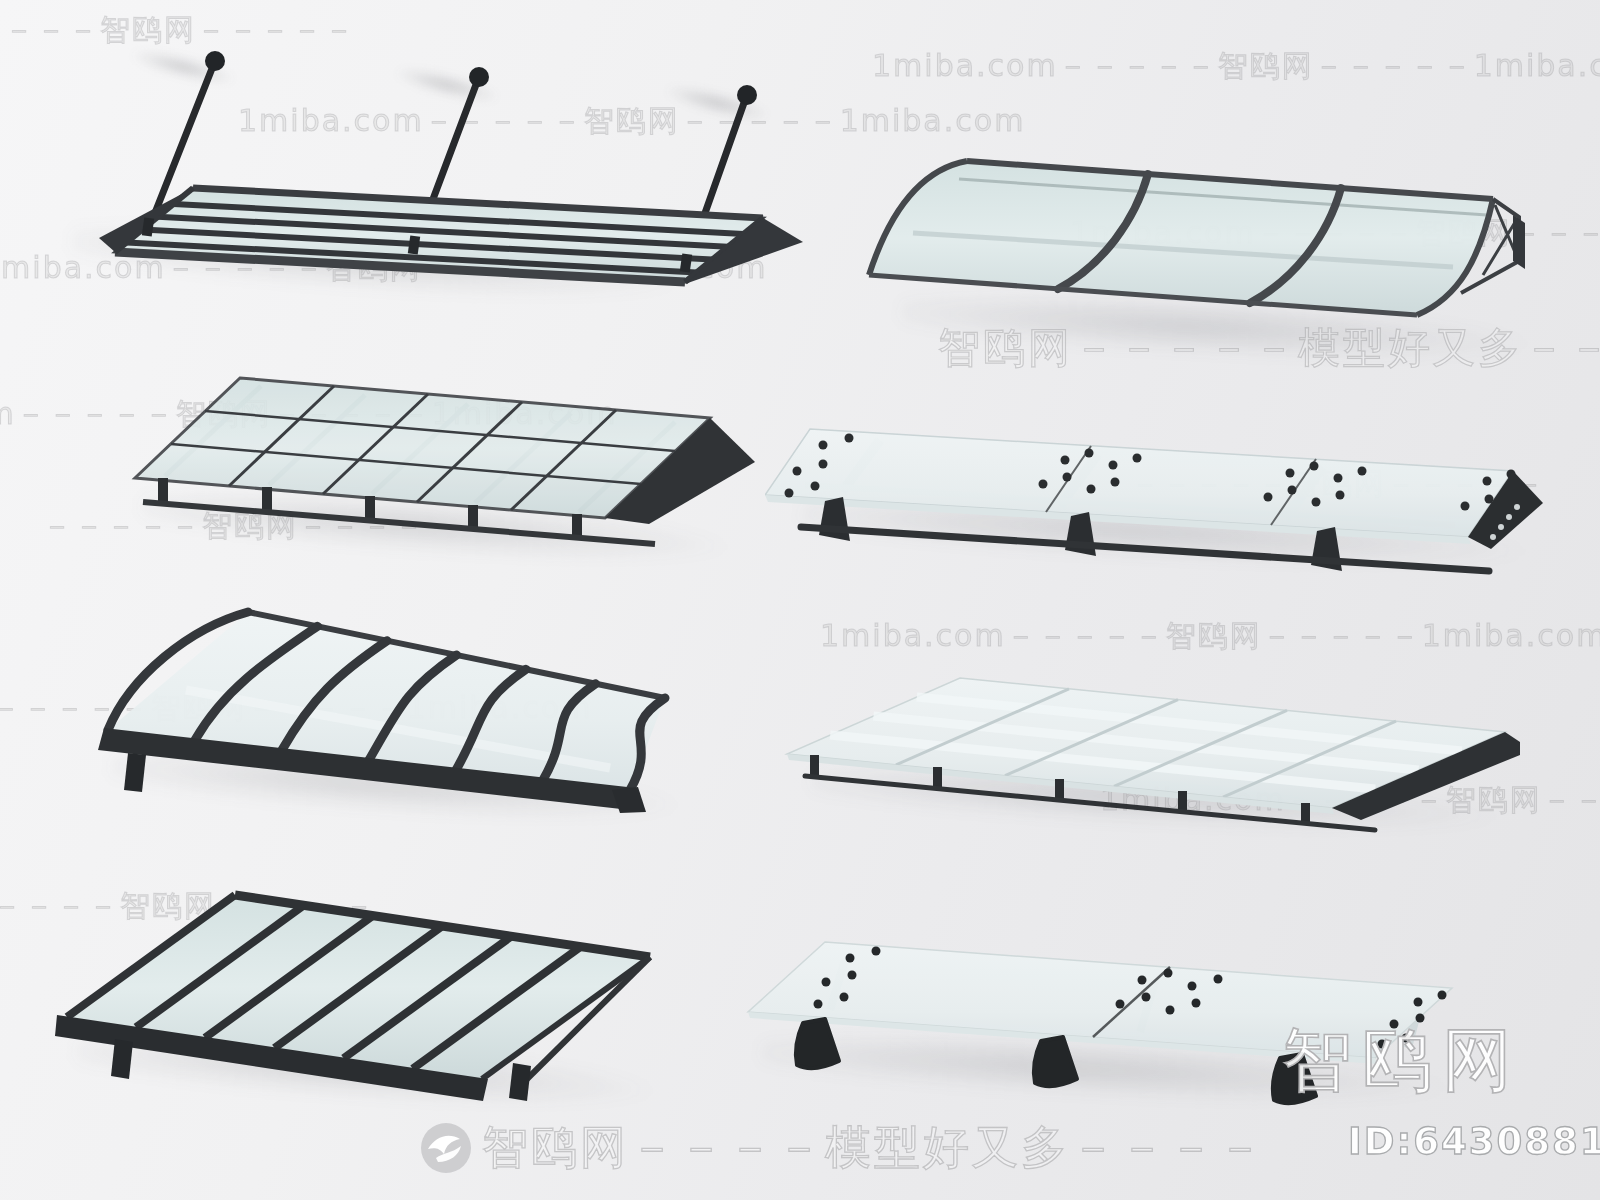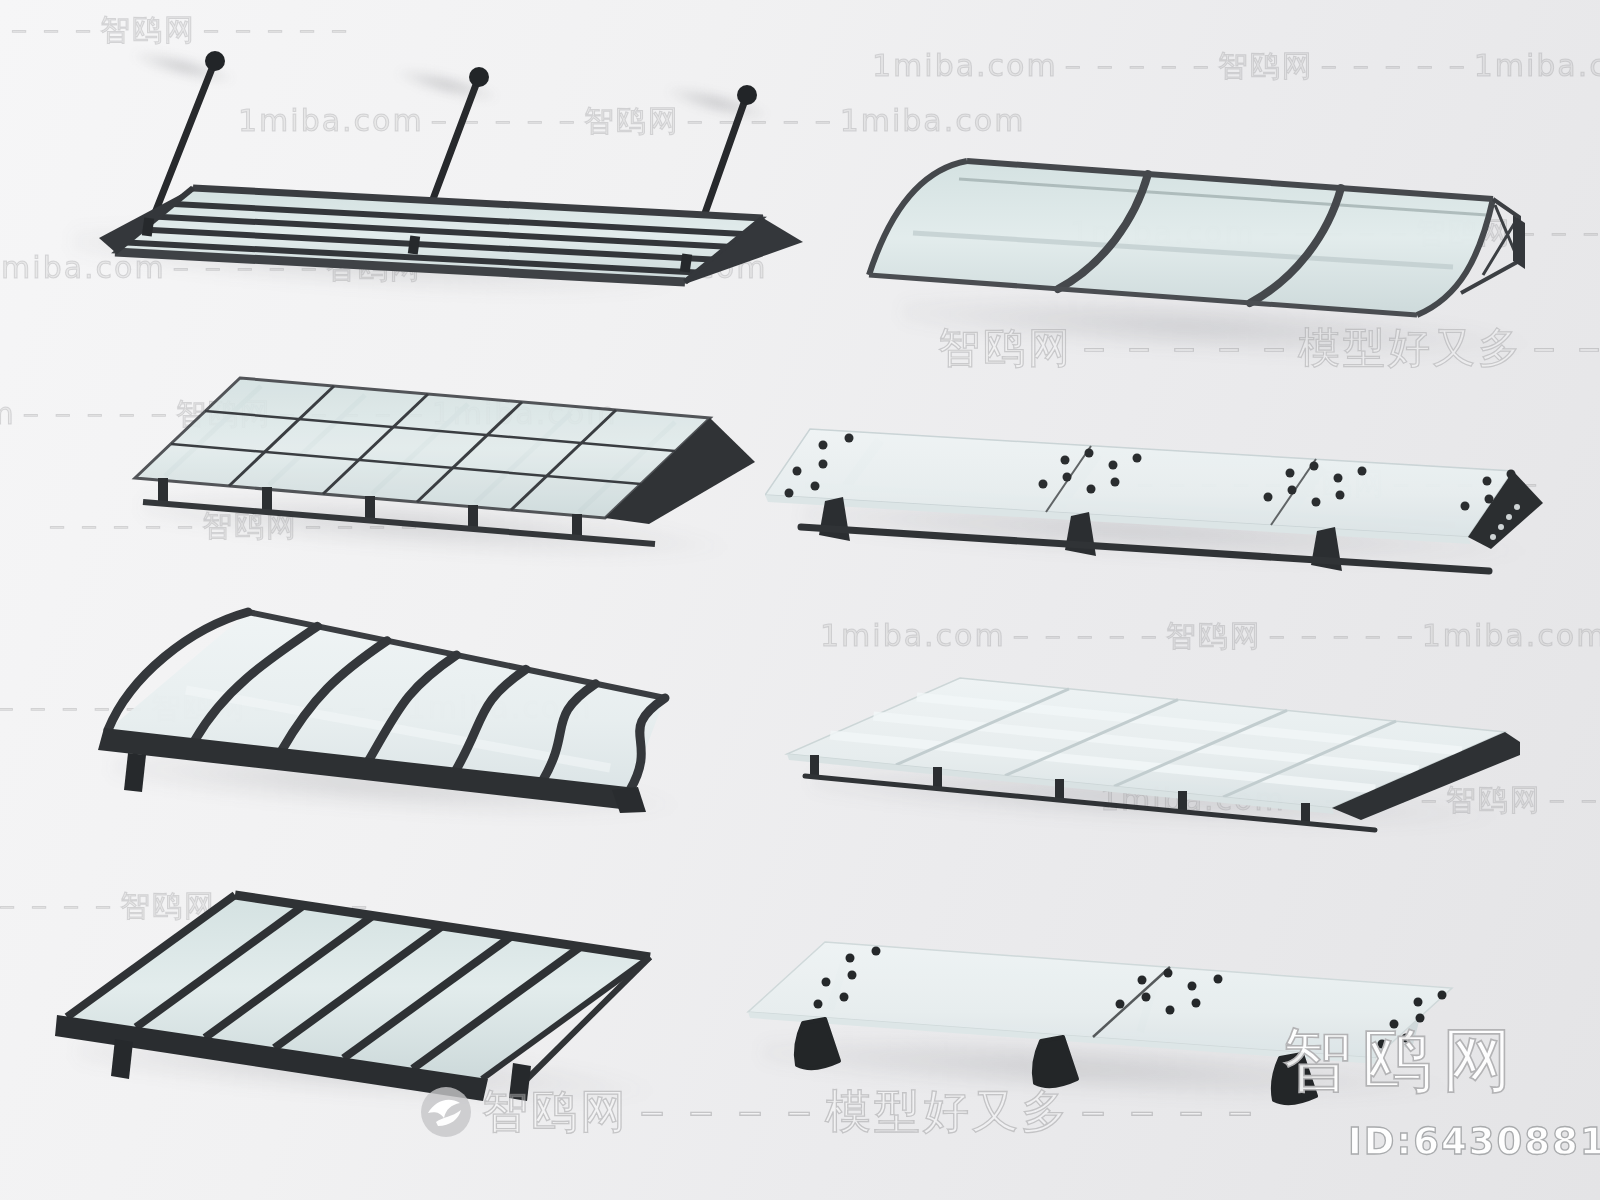--- a/index.html
+++ b/index.html
@@ -13,21 +13,21 @@
   .rodsh{position:absolute;background:radial-gradient(ellipse at 50% 50%,rgba(70,72,78,.22),rgba(70,72,78,0) 70%);
       filter:blur(4px);}
   .wm{position:absolute;white-space:nowrap;font-size:30px;letter-spacing:2px;
       color:rgba(168,168,170,.16);-webkit-text-stroke:1px rgba(150,150,152,.30);}
   .w1{left:-60px;top:10px}.w2{left:872px;top:46px}.w3{left:238px;top:101px}
   .w4{left:1070px;top:213px}.w5{left:-20px;top:248px}.w6{left:-170px;top:394px}
   .w7{left:1130px;top:464px}.w8{left:42px;top:506px}.w9{left:820px;top:616px}
   .w10{left:-195px;top:688px}.w11{left:1100px;top:780px}.w12{left:-40px;top:886px}
   .wm-slogan{position:absolute;left:938px;top:320px;white-space:nowrap;font-size:42px;letter-spacing:3px;
       color:rgba(255,255,255,.22);-webkit-text-stroke:1.2px rgba(150,150,153,.42);}
-  .footer-wm{position:absolute;left:420px;top:1080px;height:64px;display:flex;align-items:center;}
+  .footer-wm{position:absolute;left:420px;top:1116px;height:64px;display:flex;align-items:center;}
   .footer-logo{width:52px;height:52px;margin-right:10px;}
   .footer-text{white-space:nowrap;font-size:46px;letter-spacing:3px;
       color:rgba(255,255,255,.30);-webkit-text-stroke:1.3px rgba(150,150,153,.48);}
   .corner-brand{position:absolute;left:1282px;top:1014px;font-size:70px;letter-spacing:10px;white-space:nowrap;
       color:rgba(255,255,255,.92);-webkit-text-stroke:1.6px #b3b3b5;}
   .id-label{position:absolute;left:1348px;top:1120px;font-size:37px;letter-spacing:2px;white-space:nowrap;
       color:rgba(255,255,255,.96);-webkit-text-stroke:1.3px #a9abad;font-weight:bold;}
 </style>
 </head>
 <body>

